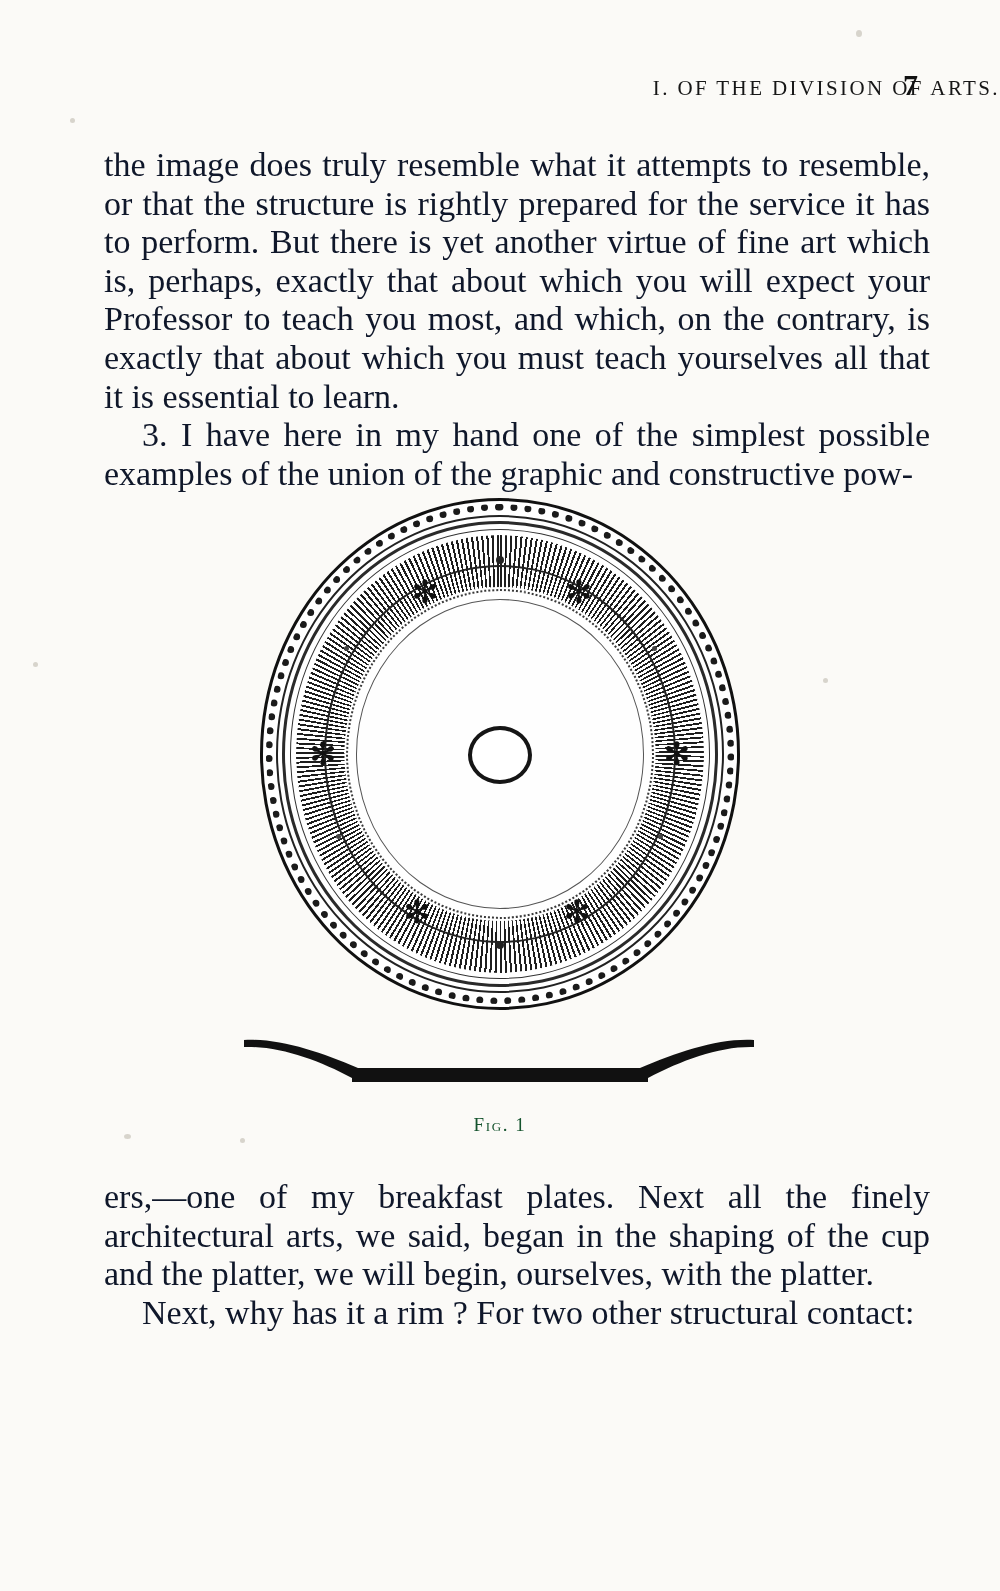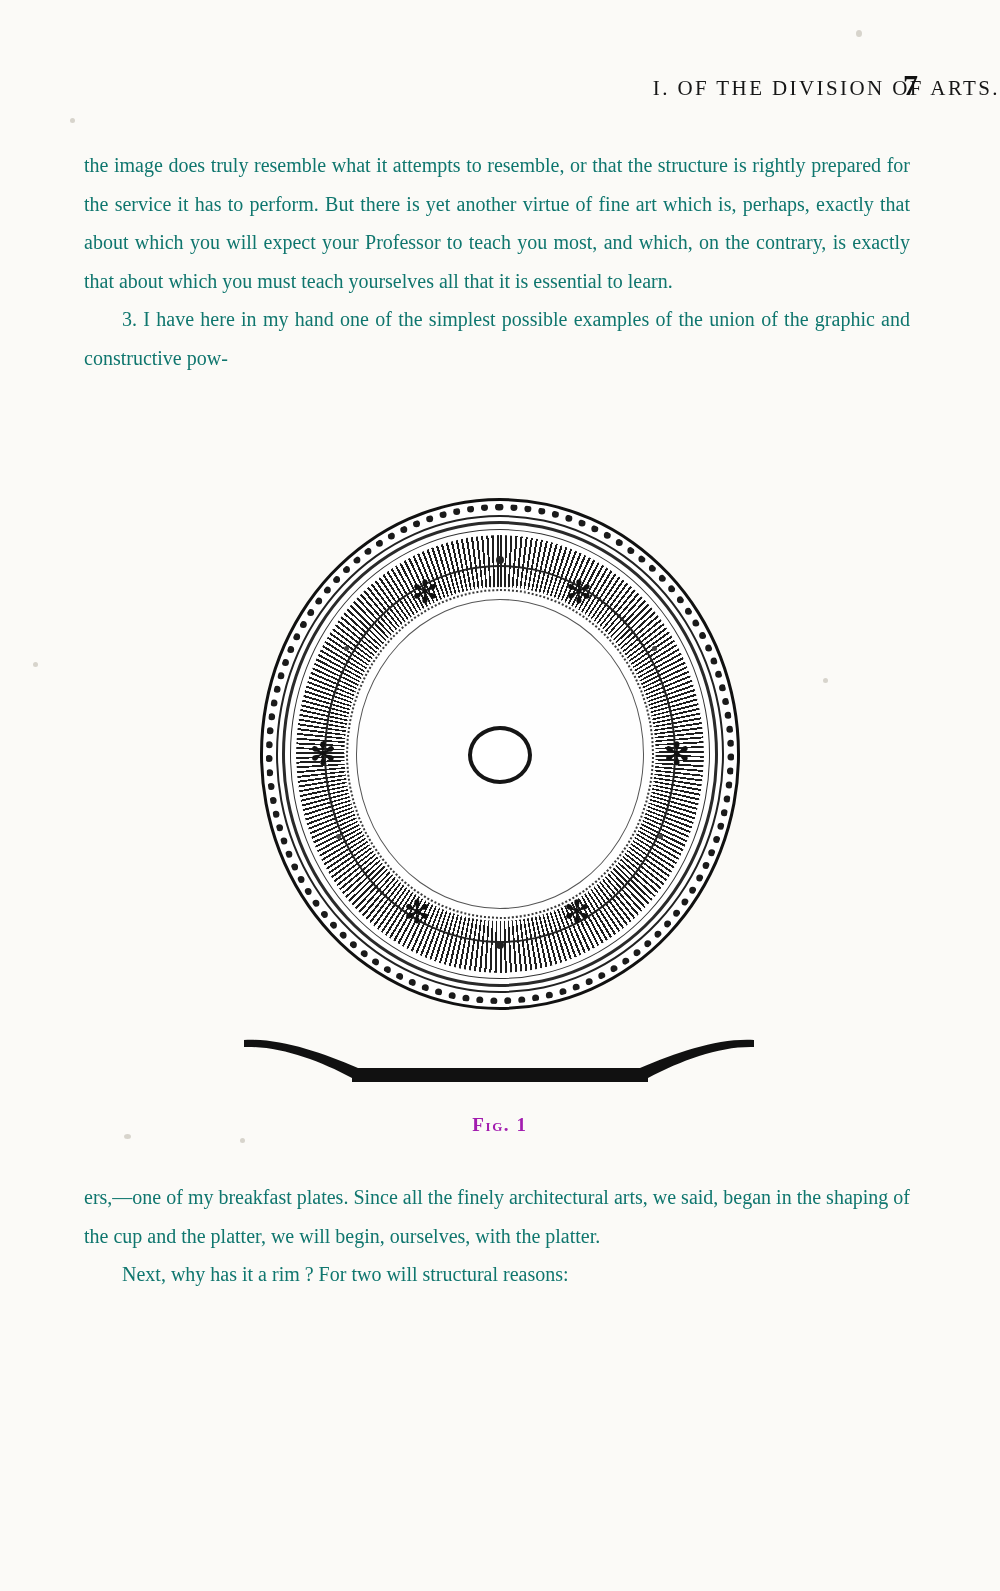--- a/index.html
+++ b/index.html
@@ -40,26 +40,26 @@
     position: absolute;
     top: 68px;
     right: 82px;
     font-size: 30px;
     font-weight: 700;
     color: #111;
   }
 
   .col {
     position: absolute;
-    left: 84px;
+    left: 104px;
     width: 826px;
     text-align: justify;
-    font-size: 20px;
+    font-size: 34px;
     line-height: 38.6px;
-    color: #0f766e;
+    color: #0f172a;
   }
   .block-top { top: 146px; }
   .block-bottom { top: 1178px; }
 
   .col p {
     margin: 0;
     text-align: justify;
     text-justify: inter-word;
   }
   .col p.indent { text-indent: 38px; }
@@ -152,22 +152,21 @@
     width: 520px;
     height: 66px;
     margin: 24px auto 0;
     position: relative;
   }
   .fig-caption {
     margin-top: 14px;
     font-size: 19px;
     letter-spacing: 1.6px;
     font-variant: small-caps;
-    color: #a21caf;
-    font-weight: bold;
+    color: #14532d;
   }
 </style>
 </head>
 <body>
 
 <div class="page">
 
   <div class="speck" style="left:856px;top:30px;width:6px;height:7px;"></div>
   <div class="speck" style="left:70px;top:118px;width:5px;height:5px;"></div>
   <div class="speck" style="left:33px;top:662px;width:5px;height:5px;"></div>
@@ -216,17 +215,17 @@
         <path d="M4 6 C 40 4, 80 18, 118 34 L 400 34 C 438 18, 478 4, 514 6
                  L 514 13 C 480 12, 442 26, 408 44 L 112 44 C 78 26, 40 12, 4 13 Z" fill="#111"></path>
         <rect x="112" y="40" width="296" height="8" fill="#111"></rect>
       </svg>
     </div>
 
     <div class="fig-caption">Fig. 1</div>
   </div>
 
   <div class="col block-bottom">
-    <p>ers,—one of my breakfast plates.   Since all the finely architectural arts, we said, began in the shaping of the cup and the platter, we will begin, ourselves, with the platter.</p>
-    <p class="indent">Next, why has it a rim ?   For two will structural reasons:</p>
+    <p>ers,—one of my breakfast plates.   Next all the finely architectural arts, we said, began in the shaping of the cup and the platter, we will begin, ourselves, with the platter.</p>
+    <p class="indent">Next, why has it a rim ?   For two other structural contact:</p>
   </div>
 
 </div>
 
 </body></html>

